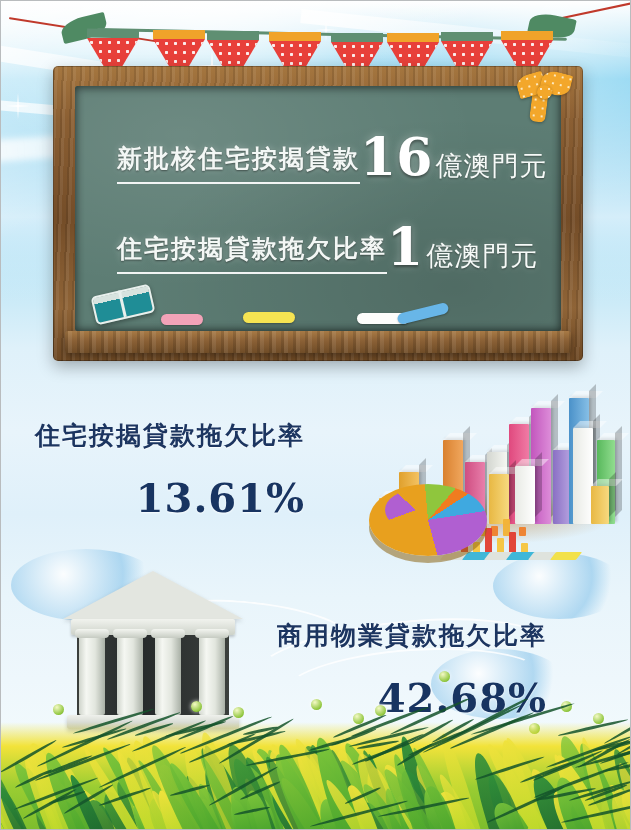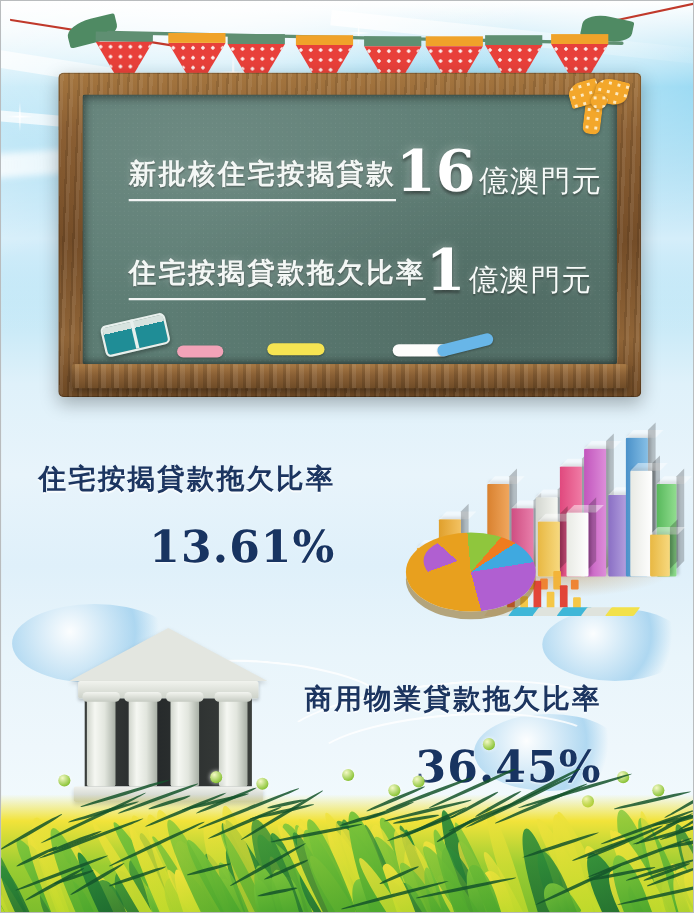--- a/index.html
+++ b/index.html
@@ -369,21 +369,21 @@
       <div class="col" style="left:2px;"></div>
       <div class="col" style="left:40px;"></div>
       <div class="col" style="left:78px;"></div>
       <div class="col" style="left:122px;"></div>
     </div>
     <div class="stylobate"></div>
   </div>
 
   <div class="stat stat-com">
     <div class="stat-label">商用物業貸款拖欠比率</div>
-    <div class="stat-value">36.45%</div>
+    <div class="stat-value">42.68%</div>
   </div>
 
   <div class="bead" style="left:52px;top:703px;"></div>
   <div class="bead" style="left:190px;top:700px;"></div>
   <div class="bead" style="left:232px;top:706px;"></div>
   <div class="bead" style="left:310px;top:698px;"></div>
   <div class="bead" style="left:352px;top:712px;"></div>
   <div class="bead" style="left:374px;top:704px;"></div>
   <div class="bead" style="left:438px;top:670px;"></div>
   <div class="bead" style="left:528px;top:722px;"></div>

